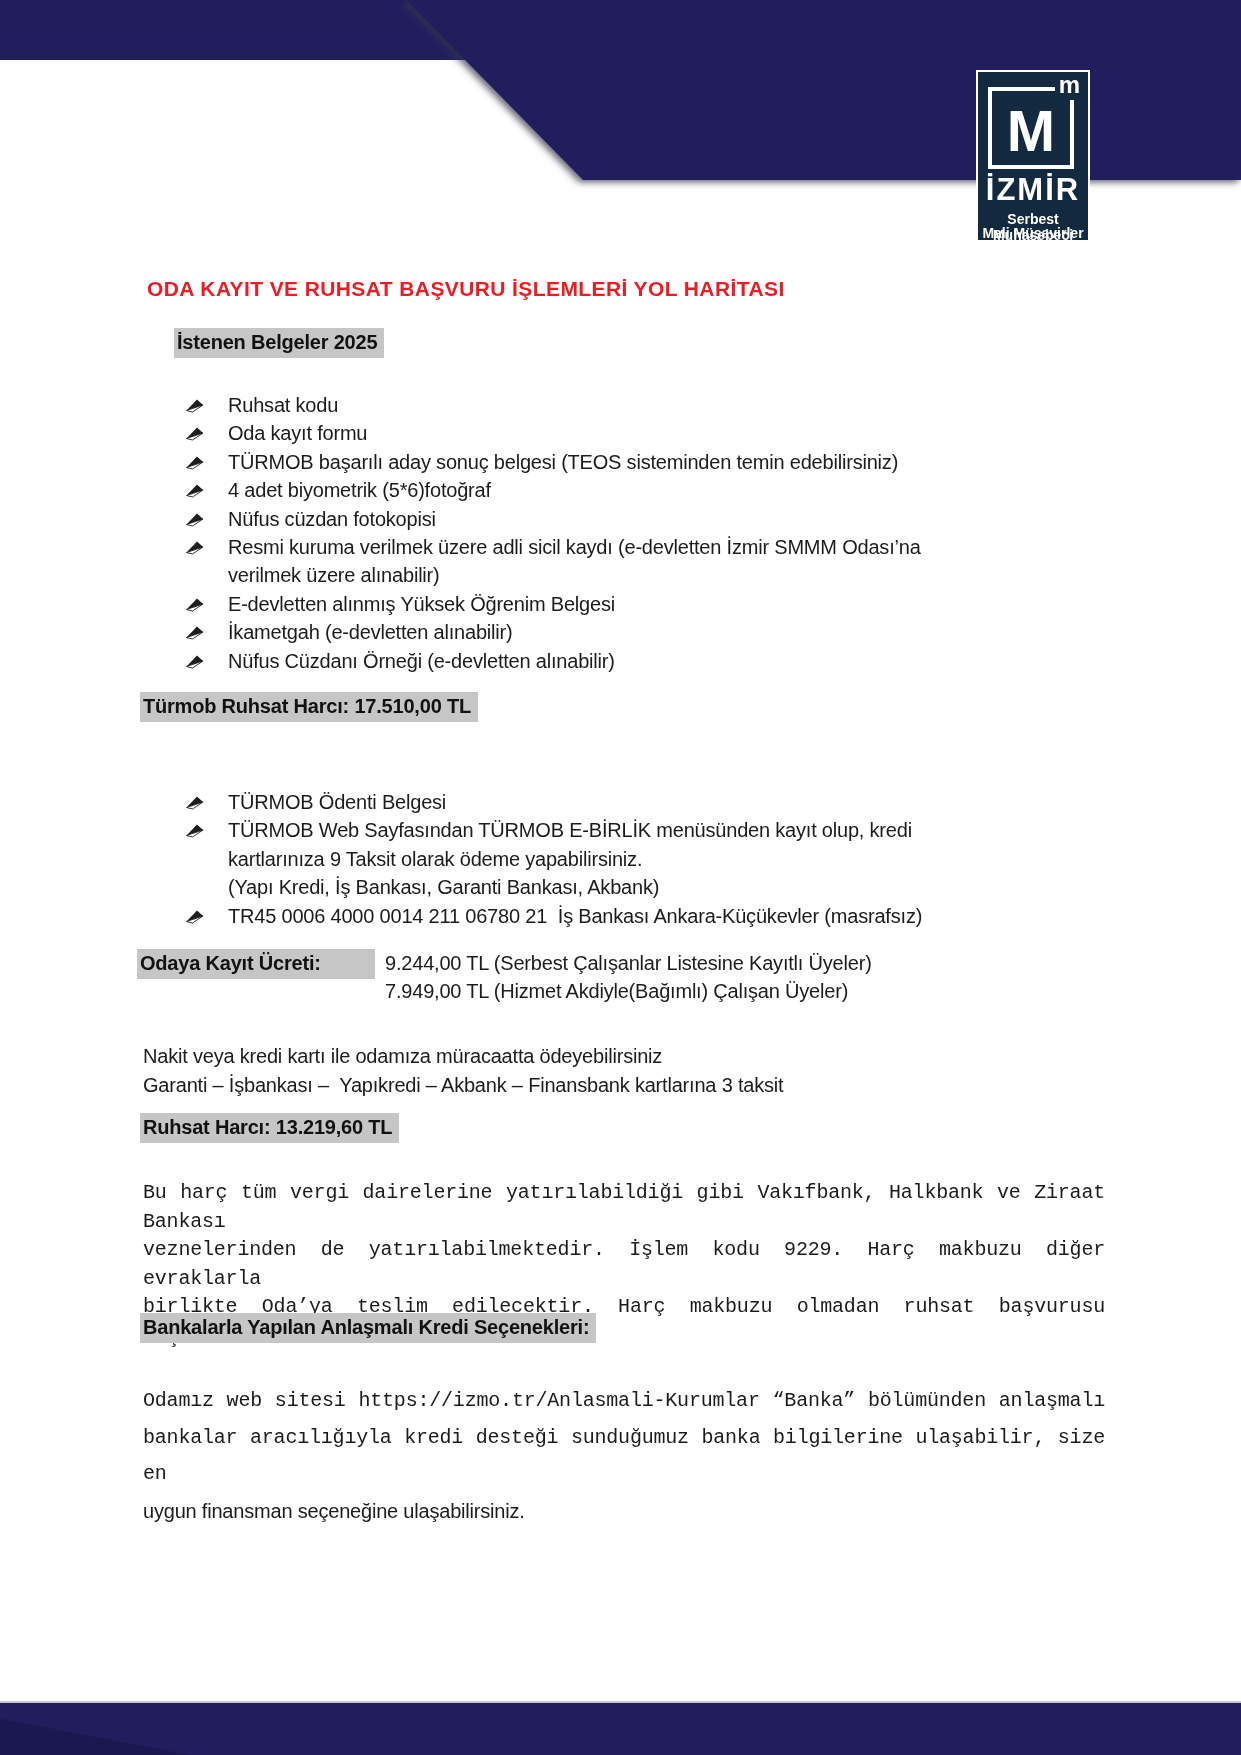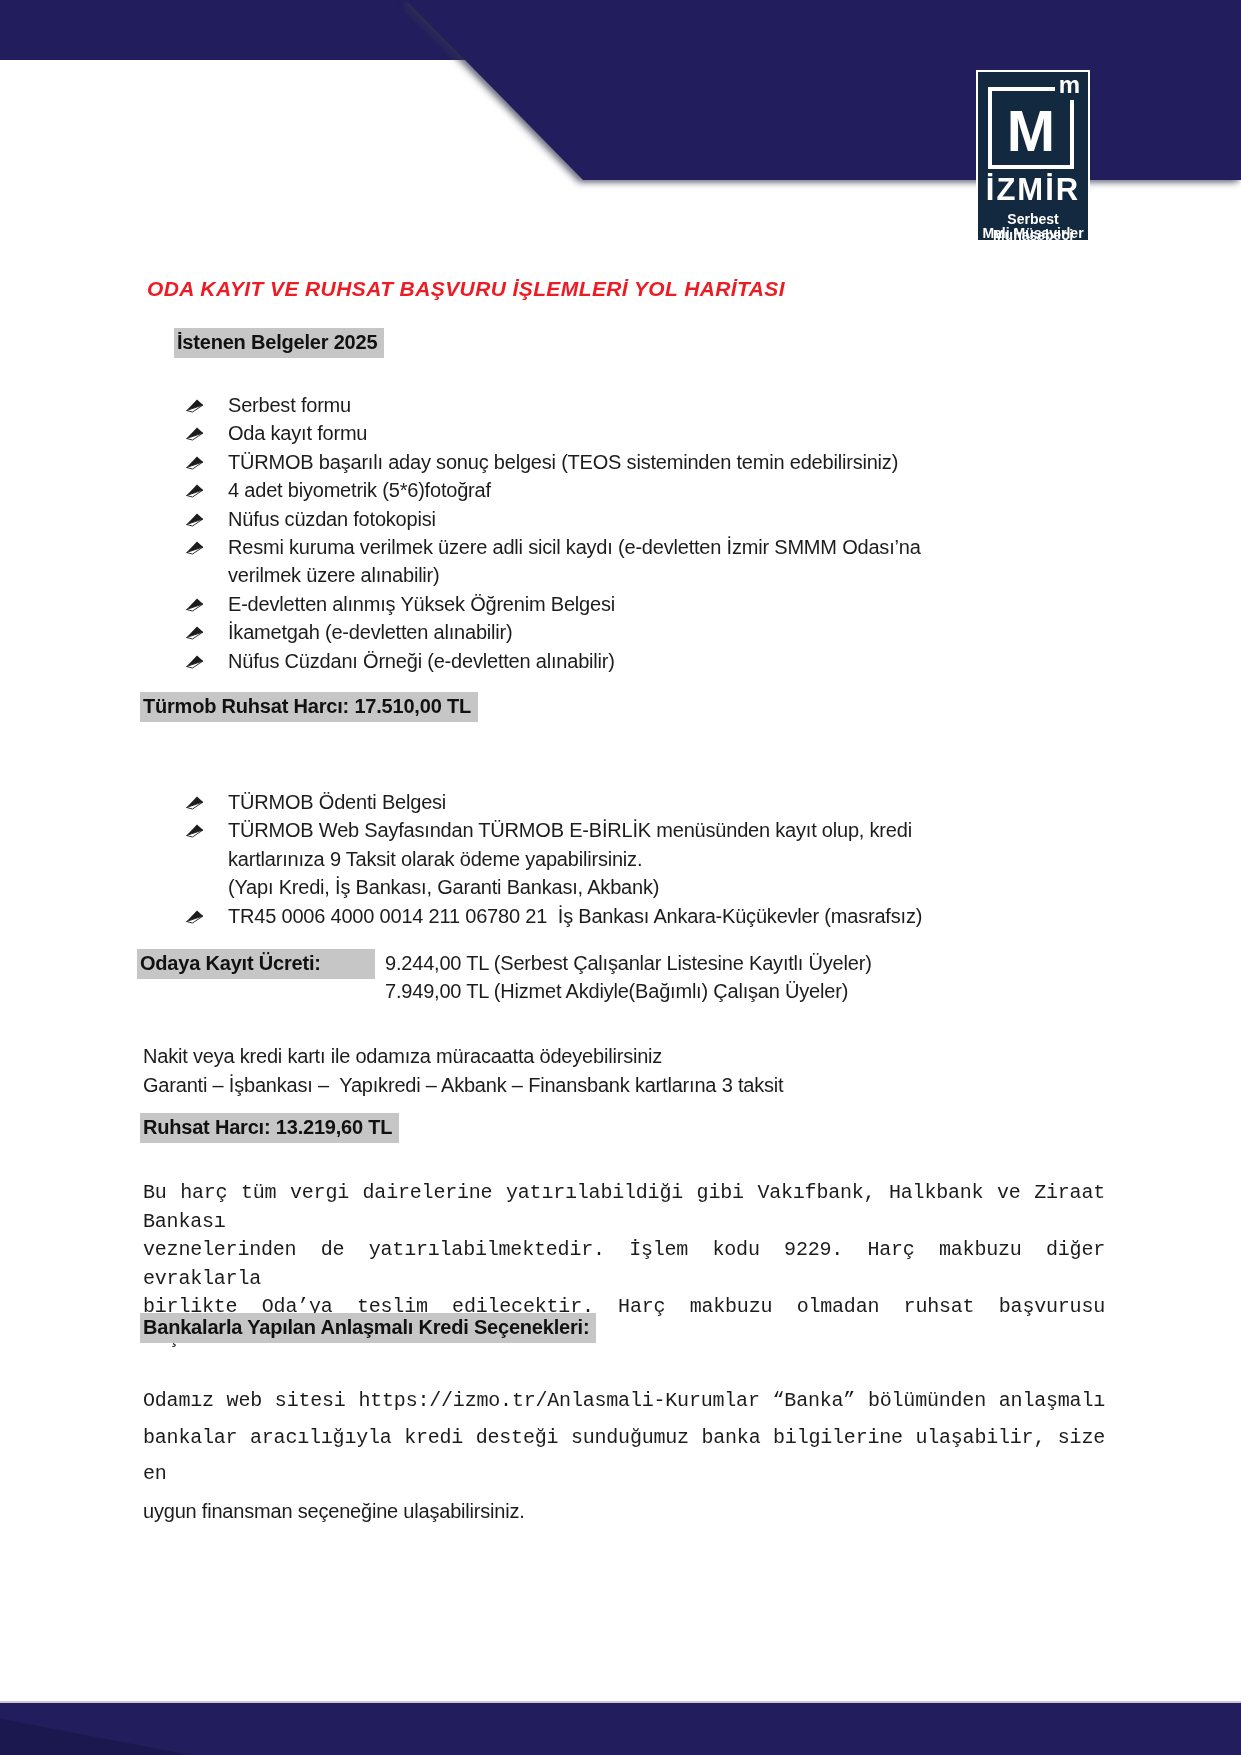--- a/index.html
+++ b/index.html
@@ -65,21 +65,20 @@
     content:"";position:absolute;left:0;bottom:0;width:190px;height:100%;
     background:rgba(0,0,10,0.18);
     clip-path:polygon(0 30%, 190px 100%, 0 100%);
   }
   
   .abs{position:absolute;}
   .doc-title{
     left:147px;top:277px;
     color:#ed1c24;font-size:21px;font-weight:700;letter-spacing:0.4px;
     white-space:nowrap;
-    font-style:italic;
   }
   .hl{
     display:inline-block;background:#c6c6c6;color:#111;
     font-size:20px;font-weight:700;letter-spacing:-0.2px;
     padding:3px 7px 4px 3px;white-space:pre-wrap;
   }
   .h1-box{left:140px;top:328px;margin-left:34px;}
   .h2-box{left:140px;top:692px;}
   .h3-box{left:140px;top:1113px;}
   .h4-box{left:140px;top:1313px;}
@@ -127,21 +126,21 @@
   <div class="abs doc-title">ODA KAYIT VE RUHSAT BAŞVURU İŞLEMLERİ YOL HARİTASI</div>
 
   <div class="abs h1-box"><span class="hl">İstenen Belgeler 2025</span></div>
 
   <div class="abs bullet-list list1 body-text">
     <div class="bullet-item">
       <svg class="arrow-icon" viewBox="0 0 20 16">
           <path d="M1.5 12.5 L12 1.5 L18 7 Z" fill="#1c1c1c"></path>
           <path d="M1.5 12.5 L18 7 L7.5 14 Z" fill="#ffffff" stroke="#1c1c1c" stroke-width="0.9"></path>
         </svg>
-      <div class="line">Serbest formu</div>
+      <div class="line">Ruhsat kodu</div>
     </div>
     <div class="bullet-item">
       <svg class="arrow-icon" viewBox="0 0 20 16">
           <path d="M1.5 12.5 L12 1.5 L18 7 Z" fill="#1c1c1c"></path>
           <path d="M1.5 12.5 L18 7 L7.5 14 Z" fill="#ffffff" stroke="#1c1c1c" stroke-width="0.9"></path>
         </svg>
       <div class="line">Oda kayıt formu</div>
     </div>
     <div class="bullet-item">
       <svg class="arrow-icon" viewBox="0 0 20 16">

